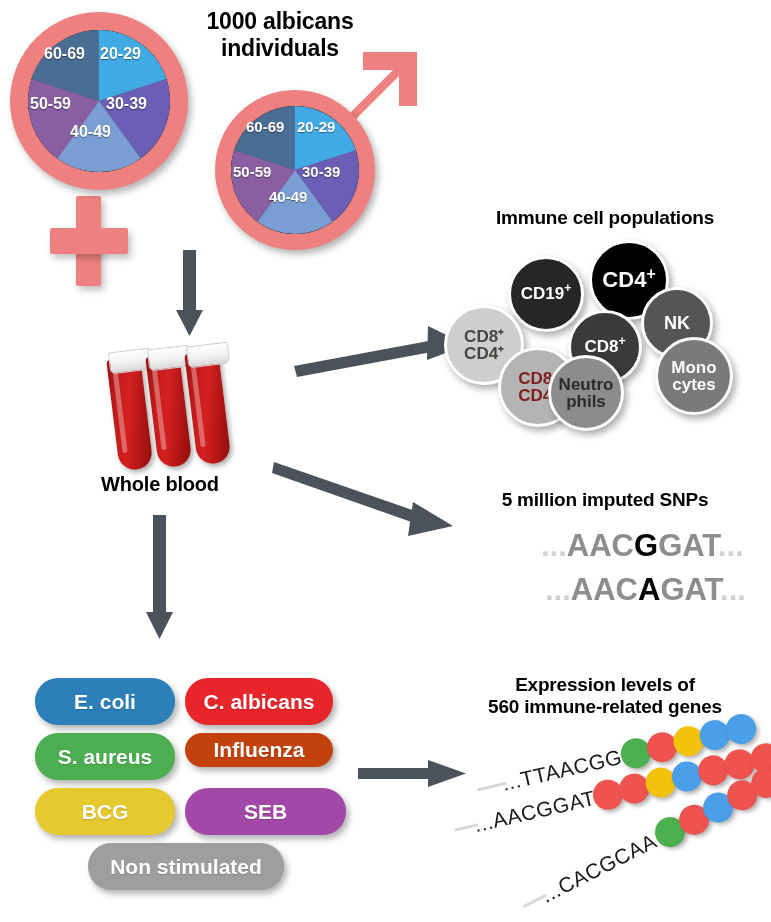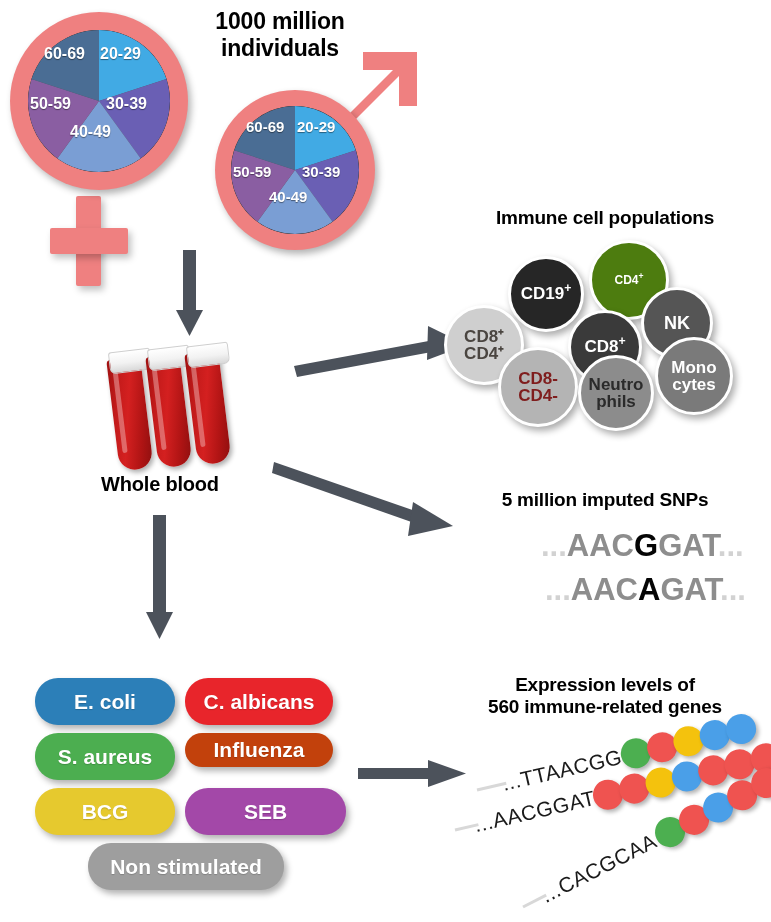--- a/index.html
+++ b/index.html
@@ -181,21 +181,21 @@
     border-radius: 50%;
     box-shadow: 2px 3px 4px rgba(0,0,0,0.30);
   }
 </style>
 </head>
 <body>
 
 <div id="figure">
 
   <div class="heading abs" id="title-1000">
-    <div>1000 million</div>
+    <div>1000 albicans</div>
     <div>individuals</div>
   </div>
 
   <div class="gender-wrap" style="left:0px; top:0px; width:200px; height:300px;">
     <div class="stem" id="fem-vert"></div>
     <div class="stem" id="fem-horz"></div>
     <div class="ring" style="left:10px; top:12px; width:178px; height:178px;"></div>
     <div class="pie" style="left:28px; top:30px; width:142px; height:142px;">
       <svg viewBox="0 0 142 142" width="142" height="142">
         <g id="fem-slices">
@@ -282,36 +282,36 @@
   <svg class="abs" style="left:358px; top:756px;" width="110" height="34">
     <rect x="0" y="12" width="74" height="11" fill="#4c525b"></rect>
     <polygon points="70,4 108,17.5 70,31" fill="#4c525b"></polygon>
   </svg>
 
   <div class="heading abs" id="title-immune">Immune cell populations</div>
   <div class="abs" id="immune-cells" style="left:0px; top:0px; width:771px; height:460px;">
       <div class="cell" style="left: 508px; top: 256px; width: 76px; height: 76px; background: rgb(38, 38, 38); color: rgb(255, 255, 255); font-size: 17px;">
         <span>CD19<sup>+</sup></span>
       </div>
-      <div class="cell" style="left: 589px; top: 240px; width: 80px; height: 80px; background: #4d7c0f; color: rgb(255, 255, 255); font-size: 12px;">
+      <div class="cell" style="left: 589px; top: 240px; width: 80px; height: 80px; background: #000000; color: rgb(255, 255, 255); font-size: 22px;">
         <span>CD4<sup>+</sup></span>
       </div>
       <div class="cell" style="left: 444px; top: 305px; width: 80px; height: 80px; background: rgb(207, 207, 207); color: rgb(74, 69, 64); font-size: 17px;">
         <span>CD8⁺<br>CD4⁺</span>
       </div>
       <div class="cell" style="left: 568px; top: 310px; width: 74px; height: 74px; background: rgb(58, 58, 58); color: rgb(255, 255, 255); font-size: 17px;">
         <span>CD8<sup>+</sup></span>
       </div>
       <div class="cell" style="left: 641px; top: 287px; width: 72px; height: 72px; background: rgb(85, 85, 85); color: rgb(255, 255, 255); font-size: 18px;">
         <span>NK</span>
       </div>
       <div class="cell" style="left: 498px; top: 347px; width: 80px; height: 80px; background: rgb(180, 180, 180); color: #7f1d1d; font-size: 17px;">
         <span>CD8-<br>CD4-</span>
       </div>
-      <div class="cell" style="left: 578px; top: 355px; width: 76px; height: 76px; background: rgb(140, 140, 140); color: rgb(43, 43, 43); font-size: 17px;">
+      <div class="cell" style="left: 548px; top: 355px; width: 76px; height: 76px; background: rgb(140, 140, 140); color: rgb(43, 43, 43); font-size: 17px;">
         <span>Neutro<br>phils</span>
       </div>
       <div class="cell" style="left: 655px; top: 337px; width: 78px; height: 78px; background: rgb(122, 122, 122); color: rgb(255, 255, 255); font-size: 17px;">
         <span>Mono<br>cytes</span>
       </div>
     </div>
 
   <div class="heading abs" id="title-snps">5 million imputed SNPs</div>
   <div class="abs" id="snp-block" style="left:493px; top:528px; width:260px; height:90px;margin-left:48px;">
       <div class="snp-row" style="left: 0px; top: 0px;"><span class="snp-faint">...</span><span class="snp-grey">AAC</span><span class="snp-black">G</span><span class="snp-grey">GAT</span><span class="snp-faint">...</span></div>

